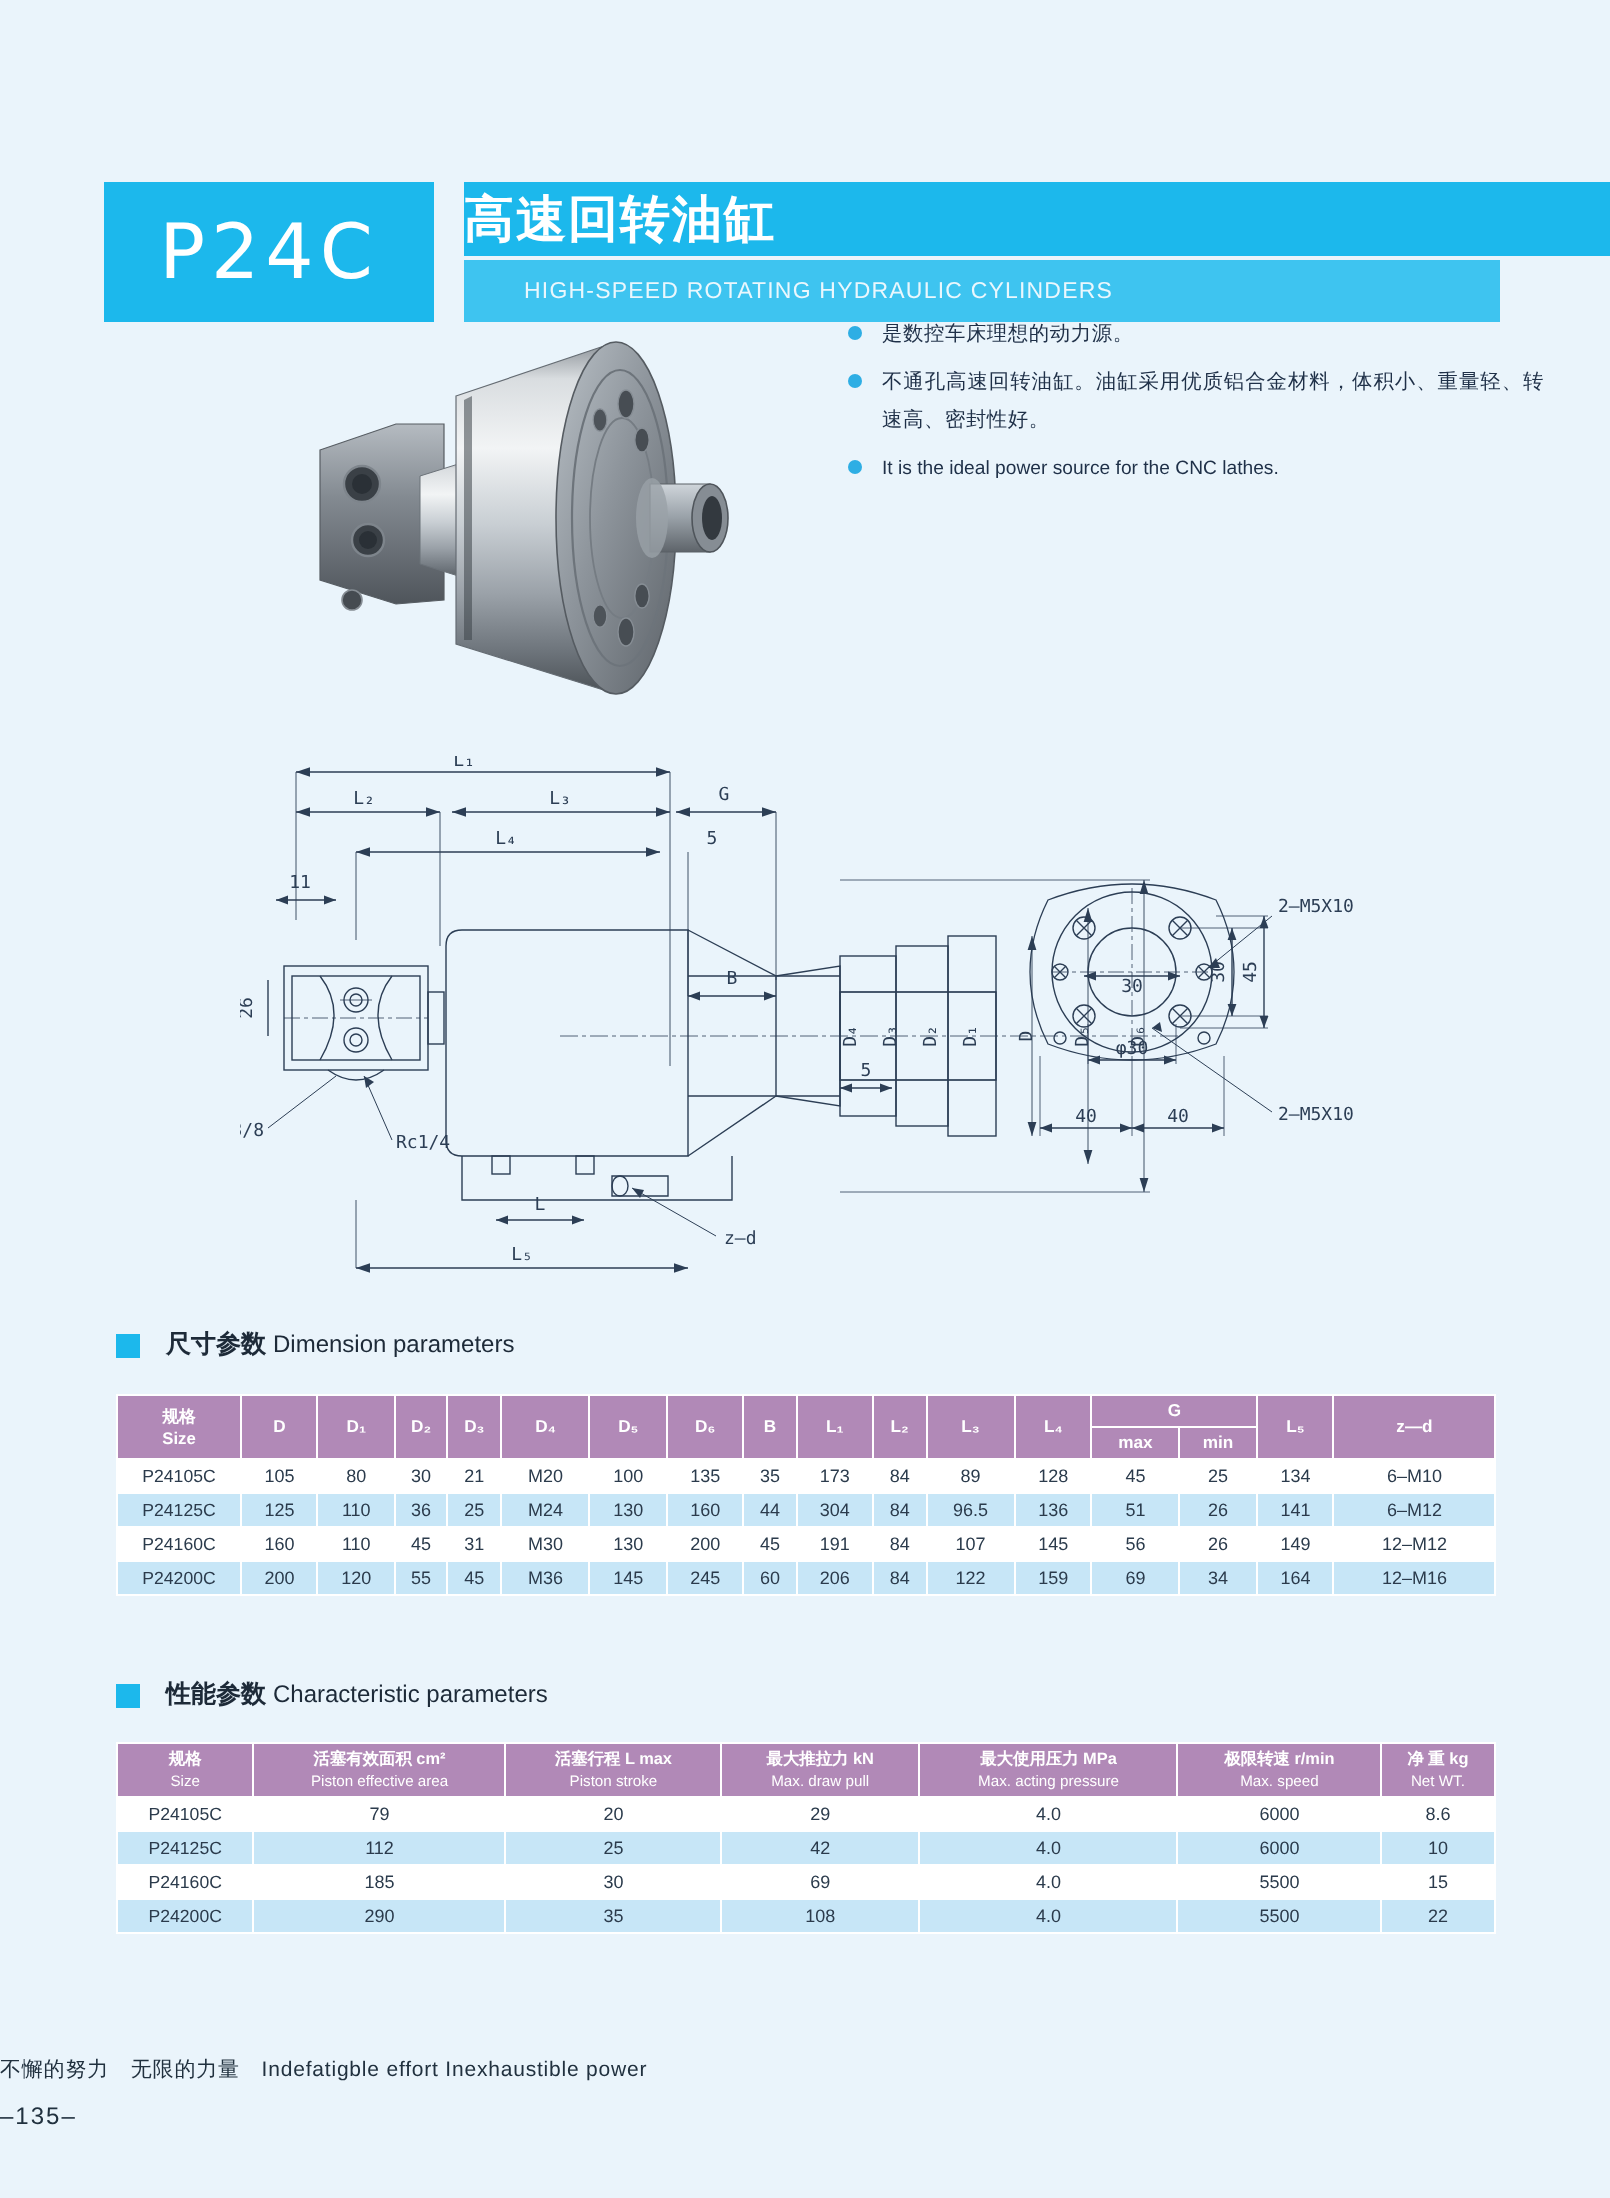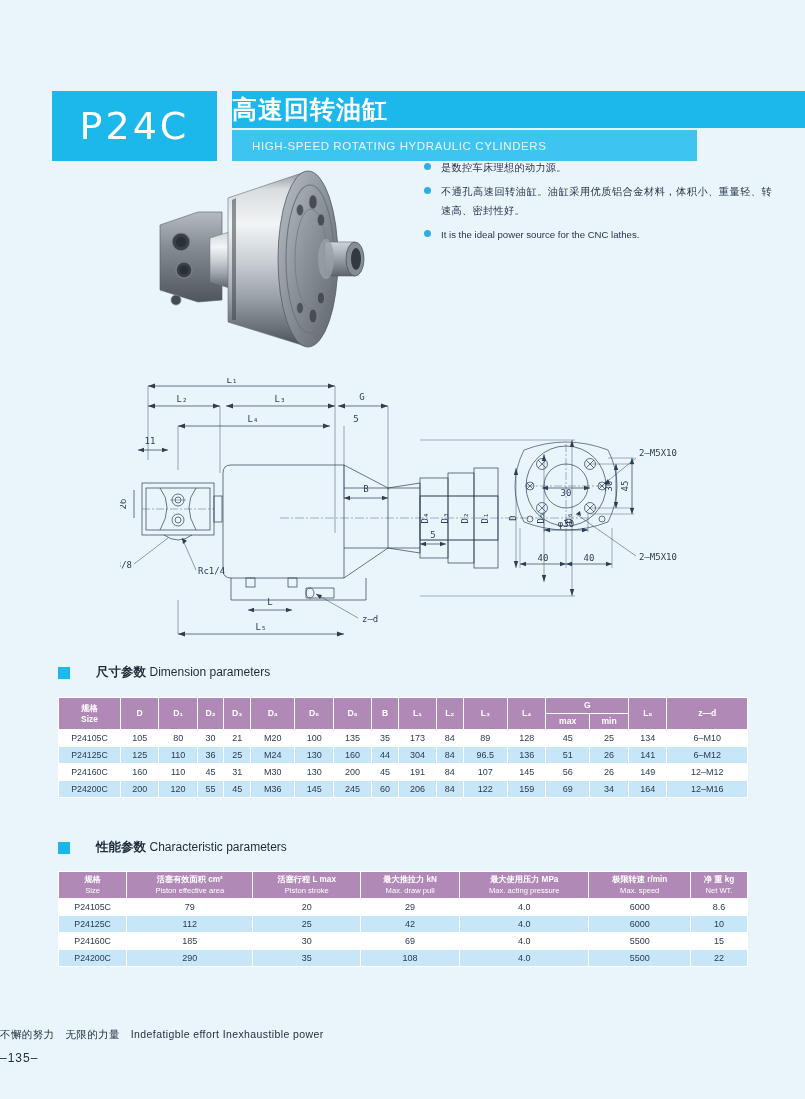--- a/index.html
+++ b/index.html
@@ -22,24 +22,24 @@
     font-family: "DejaVu Sans", sans-serif;
   }
   .hdr-right { position: absolute; left: 180px; top: 0; width: 520px; height: 70px; }
   .hdr-cn {
     position: absolute; left: 0; top: 0; width: 604px; height: 37px;
     background: #1cb8ec; color: #ffffff;
     font-size: 25px; font-weight: bold; letter-spacing: 1px;
     display: flex; align-items: center; 
   }
   .hdr-en {
-    position: absolute; left: 0; top: 39px; width: 465px; height: 31px;
+    position: absolute; left: 0; top: 39px; width: 518px; height: 31px;
     background: #3ec4f0; color: #eaf7fd;
     font-size: 11.5px; letter-spacing: 0.6px;
-    display: flex; align-items: center; padding-left: 20px;
+    display: flex; align-items: center; padding-left: 30px;
   }
 
   
   .photo { position: absolute; left: 150px; top: 150px; width: 235px; height: 215px; }
 
   
   .bullets { position: absolute; left: 424px; top: 158px; width: 348px; }
   .bullet { position: relative; padding-left: 17px; margin-bottom: 5px; }
   .bullet .dot {
     position: absolute; left: 0; top: 5px; width: 7px; height: 7px;
@@ -48,21 +48,21 @@
   .bullet p {
     font-size: 9.6px; line-height: 19px; color: #1f3048;
     text-align: justify;
   }
   .bullet p.cn { font-size: 10.2px; letter-spacing: 0.3px; }
 
   
   .drawing { position: absolute; left: 120px; top: 378px; width: 620px; height: 270px; }
 
   
-  .sect { position: absolute; display: flex; align-items: center; gap: 26px; }
+  .sect { position: absolute; display: flex; align-items: center; gap: 13px; }
   .sect .sq { width: 12px; height: 12px; background: #1cb8ec; }
   .sect .txt { font-size: 12.5px; color: #1d2a38; font-weight: bold; }
   .sect .txt .en { font-weight: normal; font-size: 12px; }
   .sect1 { left: 58px; top: 664px; }
   .sect2 { left: 58px; top: 839px; }
 
   
   table { border-collapse: collapse; position: absolute; }
   table th, table td {
     border: 1px solid #ffffff;

